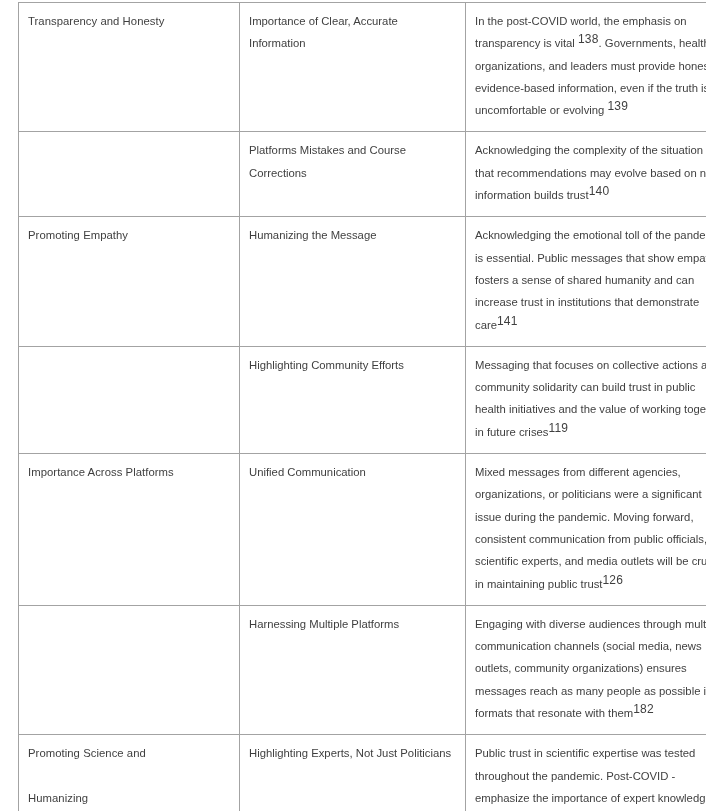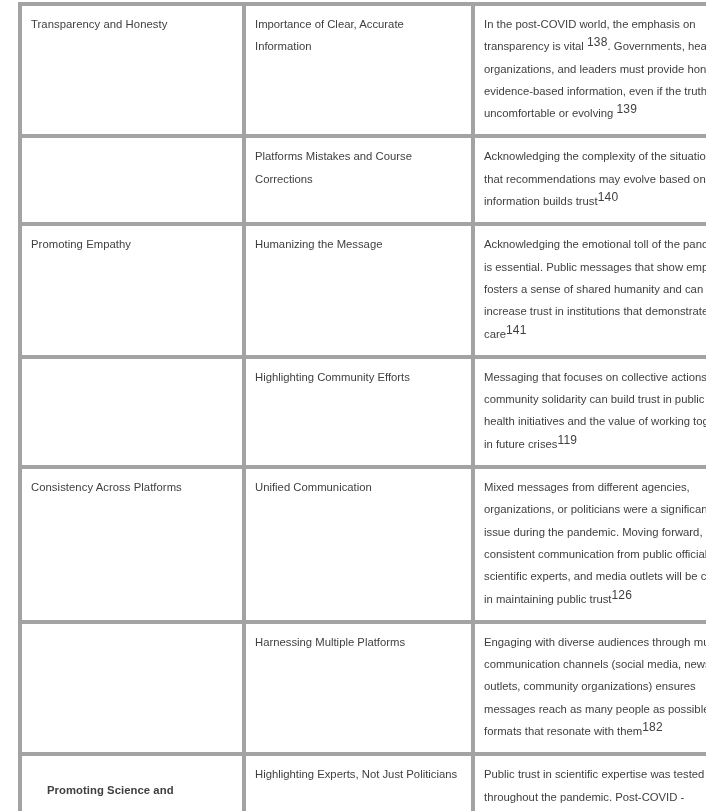--- a/index.html
+++ b/index.html
@@ -21,21 +21,21 @@
     width: 663px;
   }
 
   table.content-table {
     border-collapse: collapse;
     width: 663px;
     table-layout: fixed;
   }
 
   table.content-table td {
-    border: 4px solid #a3a3a3;
+    border: 1px solid #a3a3a3;
     vertical-align: top;
     padding: 7px 9px 10px 9px;
     font-size: 11.3px;
     line-height: 22.3px;
     color: #3f3f3f;
     font-family: "Liberation Sans", sans-serif;
     word-wrap: break-word;
   }
 
   
@@ -51,22 +51,21 @@
   td.col-subtopic {
     color: #434343;
   }
 
   td.col-detail {
     color: #3d3d3d;
   }
 
   
   .cell-para {
-    margin: 16px;
-    font-weight: bold;
+    margin: 0;
   }
   .cell-para + .cell-para {
     margin-top: 22px;
   }
 
   sup {
     font-size: 12px;
     line-height: 0;
     vertical-align: 4.2px;
     letter-spacing: 0.2px;
@@ -101,21 +100,21 @@
           <td class="col-category" data-name="cell-category">Promoting Empathy</td>
           <td class="col-subtopic" data-name="cell-subtopic">Humanizing the Message</td>
           <td class="col-detail" data-name="cell-detail">Acknowledging the emotional toll of the pandemic is essential. Public messages that show empathy fosters a sense of shared humanity and can increase trust in institutions that demonstrate care<sup data-name="citation-superscript">141</sup></td>
         </tr>
         <tr data-name="table-row" class="row-4">
           <td class="col-category" data-name="cell-category"></td>
           <td class="col-subtopic" data-name="cell-subtopic">Highlighting Community Efforts</td>
           <td class="col-detail" data-name="cell-detail">Messaging that focuses on collective actions and community solidarity can build trust in public health initiatives and the value of working together in future crises<sup data-name="citation-superscript">119</sup></td>
         </tr>
         <tr data-name="table-row" class="row-5">
-          <td class="col-category" data-name="cell-category">Consistency Across Platforms</td>
+          <td class="col-category" data-name="cell-category">Importance Across Platforms</td>
           <td class="col-subtopic" data-name="cell-subtopic">Unified Communication</td>
           <td class="col-detail" data-name="cell-detail">Mixed messages from different agencies, organizations, or politicians were a significant issue during the pandemic. Moving forward, consistent communication from public officials, scientific experts, and media outlets will be crucial in maintaining public trust<sup data-name="citation-superscript">126</sup></td>
         </tr>
         <tr data-name="table-row" class="row-6">
           <td class="col-category" data-name="cell-category"></td>
           <td class="col-subtopic" data-name="cell-subtopic">Harnessing Multiple Platforms</td>
           <td class="col-detail" data-name="cell-detail">Engaging with diverse audiences through multiple communication channels (social media, news outlets, community organizations) ensures messages reach as many people as possible in formats that resonate with them<sup data-name="citation-superscript">182</sup></td>
         </tr>
         <tr data-name="table-row" class="row-7">
           <td class="col-category" data-name="cell-category">

